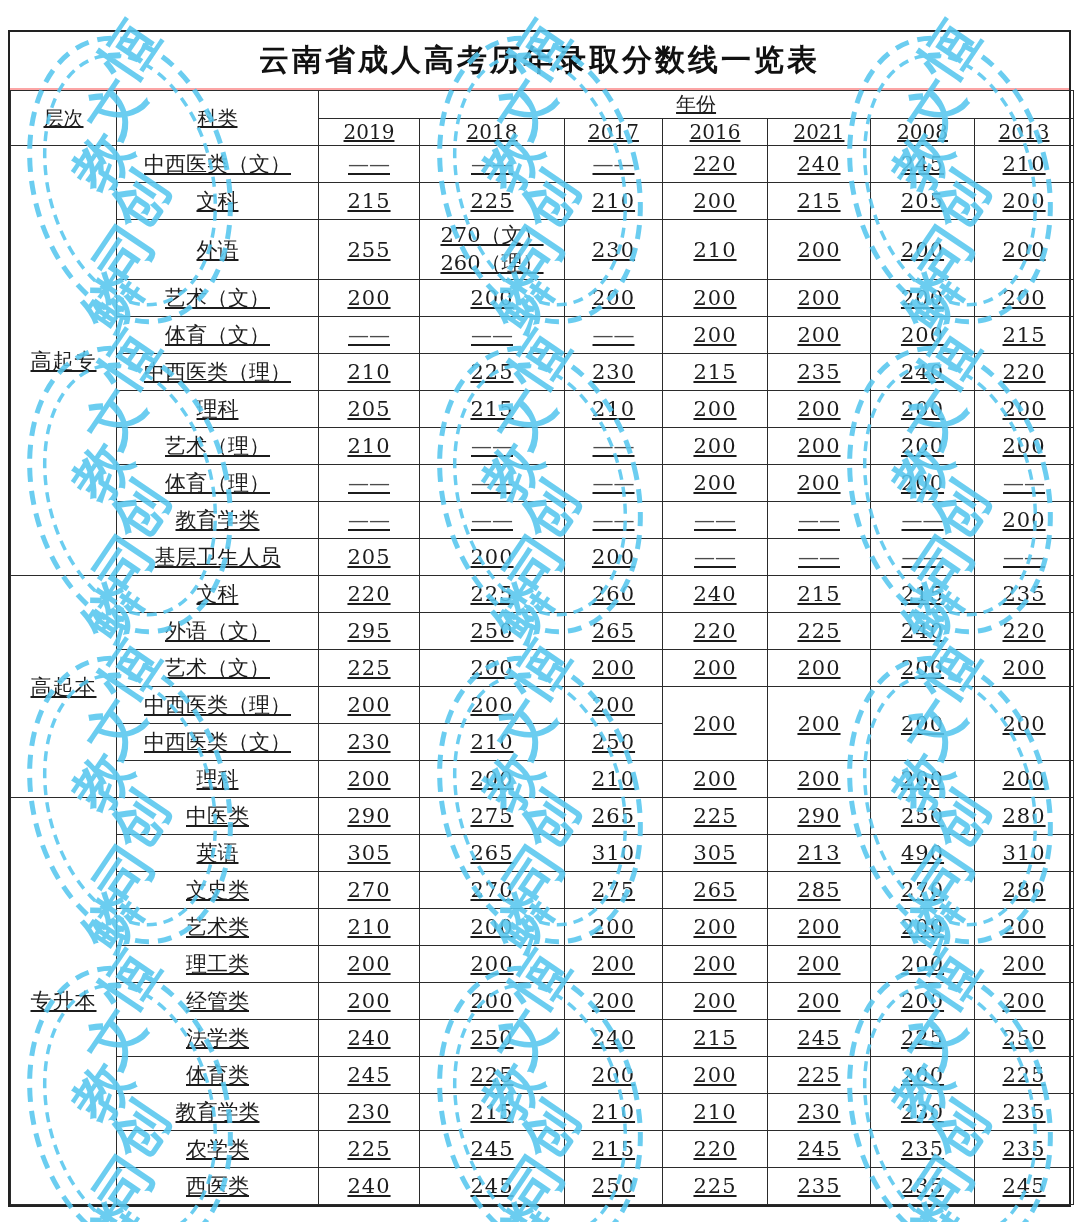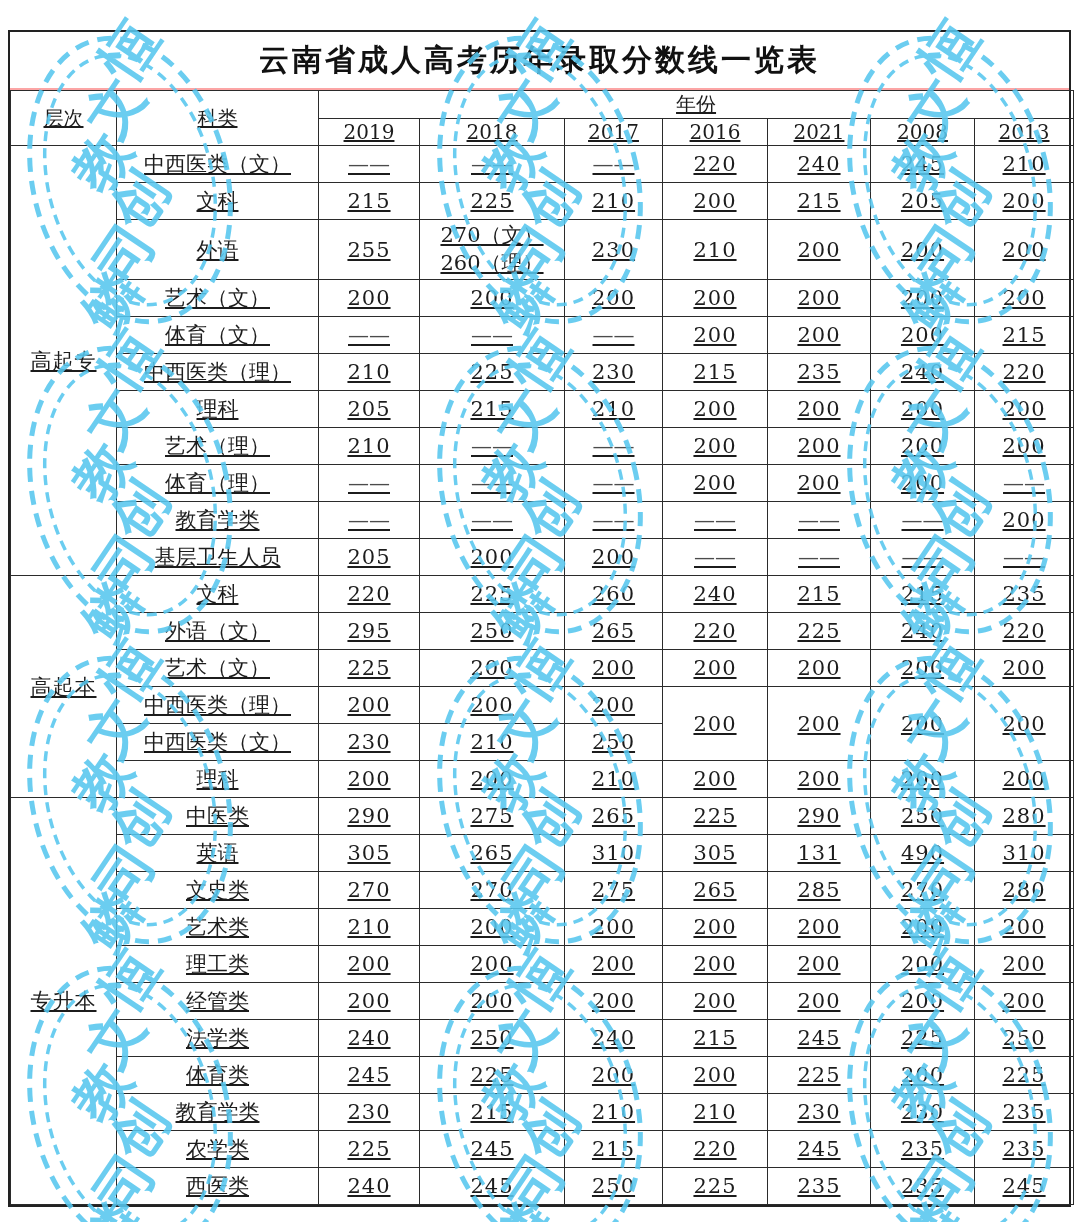--- a/index.html
+++ b/index.html
@@ -251,21 +251,21 @@
           <td class="val-cell">290</td>
           <td class="val-cell">250</td>
           <td class="val-cell">280</td>
         </tr>
         <tr>
           <td class="cat-cell">英语</td>
           <td class="val-cell">305</td>
           <td class="val-cell">265</td>
           <td class="val-cell">310</td>
           <td class="val-cell">305</td>
-          <td class="val-cell">131</td>
+          <td class="val-cell">213</td>
           <td class="val-cell">490</td>
           <td class="val-cell">310</td>
         </tr>
         <tr>
           <td class="cat-cell">文史类</td>
           <td class="val-cell">270</td>
           <td class="val-cell">270</td>
           <td class="val-cell">275</td>
           <td class="val-cell">265</td>
           <td class="val-cell">285</td>

